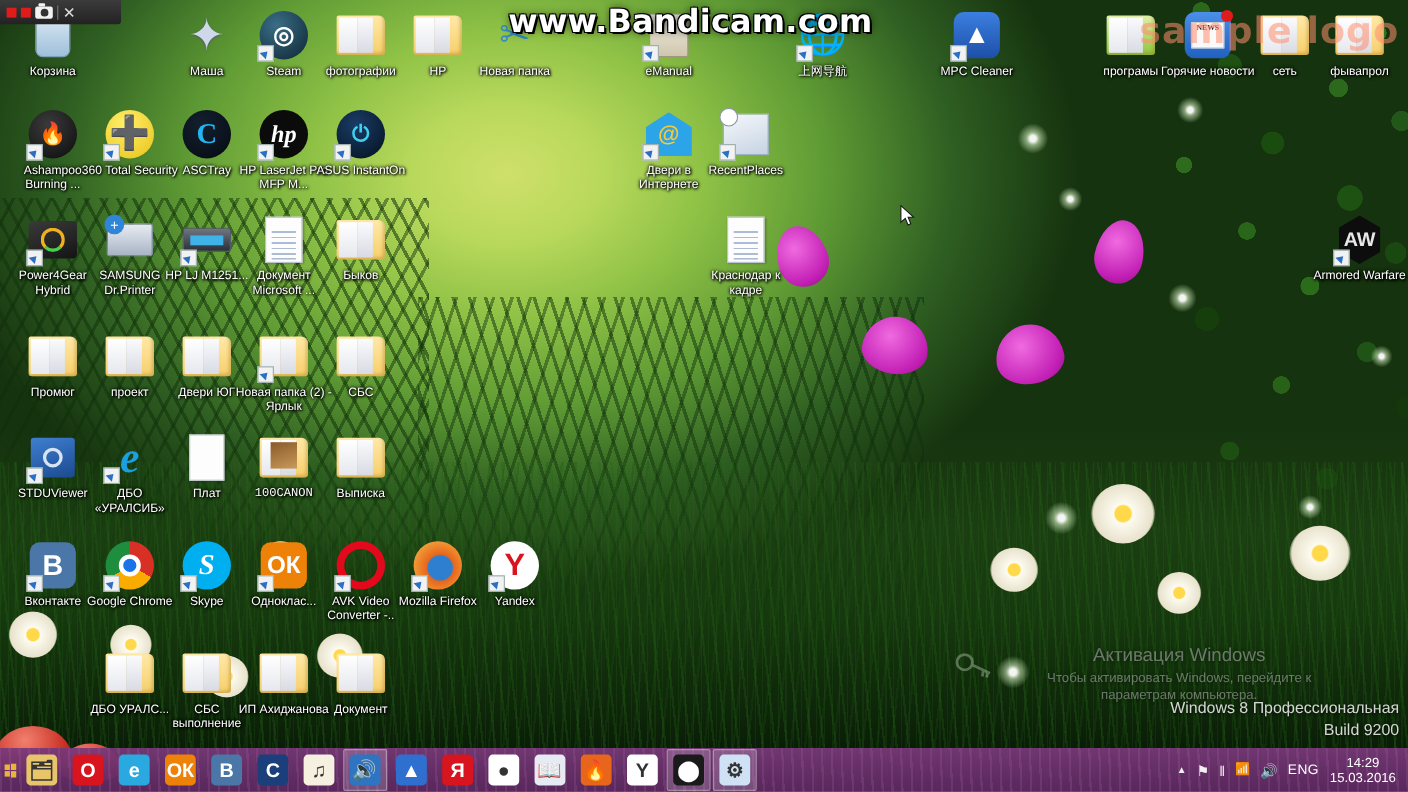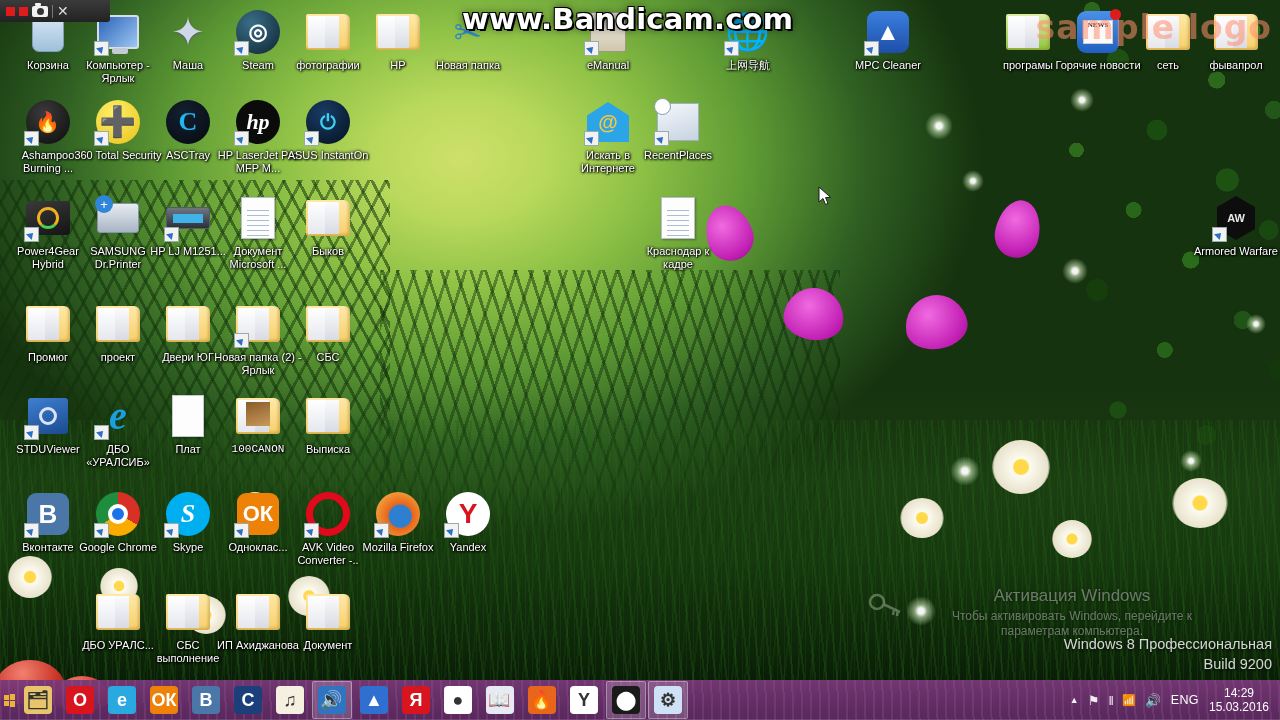--- a/index.html
+++ b/index.html
@@ -260,27 +260,20 @@
   <div class="sparkle" style="position:absolute;left:906px;top:596px;width:30px;height:30px;"></div>
   <div class="sparkle" style="position:absolute;left:1246px;top:314px;width:20px;height:20px;"></div>
 
   <div id="icon-layer">
       <div class="icon" style="left: 4px; top: 8px;">
         <div class="glyph">
           <div class="trash"></div>
         </div>
         <div class="label">Корзина</div>
       </div>
-      <div class="icon" style="left: 74px; top: 8px;">
-        <div class="glyph">
-          <div class="monitor"></div>
-          <span class="shortcut-arrow"></span>
-        </div>
-        <div class="label">Компьютер - Ярлык</div>
-      </div>
       <div class="icon" style="left: 144px; top: 8px;">
         <div class="glyph">
           <div style="font-size:40px;color:#cfd8e8;text-shadow:0 1px 2px #557;">✦</div>
         </div>
         <div class="label">Маша</div>
       </div>
       <div class="icon" style="left: 214px; top: 8px;">
         <div class="glyph">
           <div class="circ" style="background:radial-gradient(circle at 35% 30%,#3a6e86,#0e2433);font-size:22px;">◎</div>
           <span class="shortcut-arrow"></span>
@@ -387,21 +380,21 @@
           <div class="circ" style="background:radial-gradient(circle at 40% 30%,#1a3c66,#04101e);color:#3fd0f0;font-size:20px;">⏻</div>
           <span class="shortcut-arrow"></span>
         </div>
         <div class="label">ASUS InstantOn</div>
       </div>
       <div class="icon" style="left: 564px; top: 98px;">
         <div class="glyph">
           <div style="width:42px;height:40px;background:#2ba4e8;clip-path:polygon(50% 0,100% 34%,100% 100%,0 100%,0 34%);display:flex;align-items:center;justify-content:center;color:#f6c93a;font-size:20px;font-weight:bold;">@</div>
           <span class="shortcut-arrow"></span>
         </div>
-        <div class="label">Искать в Интернете</div>
+        <div class="label">Двери в Интернете</div>
       </div>
       <div class="icon" style="left: 634px; top: 98px;">
         <div class="glyph">
           <div style="width:42px;height:38px;background:linear-gradient(160deg,#f5f8fc,#c6d3e2);border:1px solid #9fb0c4;position:relative;">
             <div style="position:absolute;left:-4px;top:-6px;width:17px;height:17px;border-radius:50%;background:#fff;border:1.5px solid #8a98a8;"></div>
           </div>
           <span class="shortcut-arrow"></span>
         </div>
         <div class="label">RecentPlaces</div>
       </div>
@@ -448,21 +441,21 @@
       <div class="icon" style="left: 634px; top: 194px;">
         <div class="glyph">
           <div class="doc">
             <div class="lines"></div>
           </div>
         </div>
         <div class="label">Краснодар к кадре</div>
       </div>
       <div class="icon" style="left: 1192px; top: 194px;">
         <div class="glyph">
-          <div style="width:38px;height:44px;background:#0d0d0d;clip-path:polygon(50% 0,100% 25%,100% 75%,50% 100%,0 75%,0 25%);display:flex;align-items:center;justify-content:center;color:#e8e8e8;font-size:11px;font-weight:bold;">AW</div>
+          <div style="width:38px;height:44px;background:#0d0d0d;clip-path:polygon(50% 0,100% 25%,100% 75%,50% 100%,0 75%,0 25%);display:flex;align-items:center;justify-content:center;color:#e8e8e8;font-size:18px;font-weight:bold;">AW</div>
           <span class="shortcut-arrow"></span>
         </div>
         <div class="label">Armored Warfare</div>
       </div>
       <div class="icon" style="left: 4px; top: 300px;">
         <div class="glyph">
           <div class="folder"></div>
         </div>
         <div class="label">Промюг</div>
       </div>

